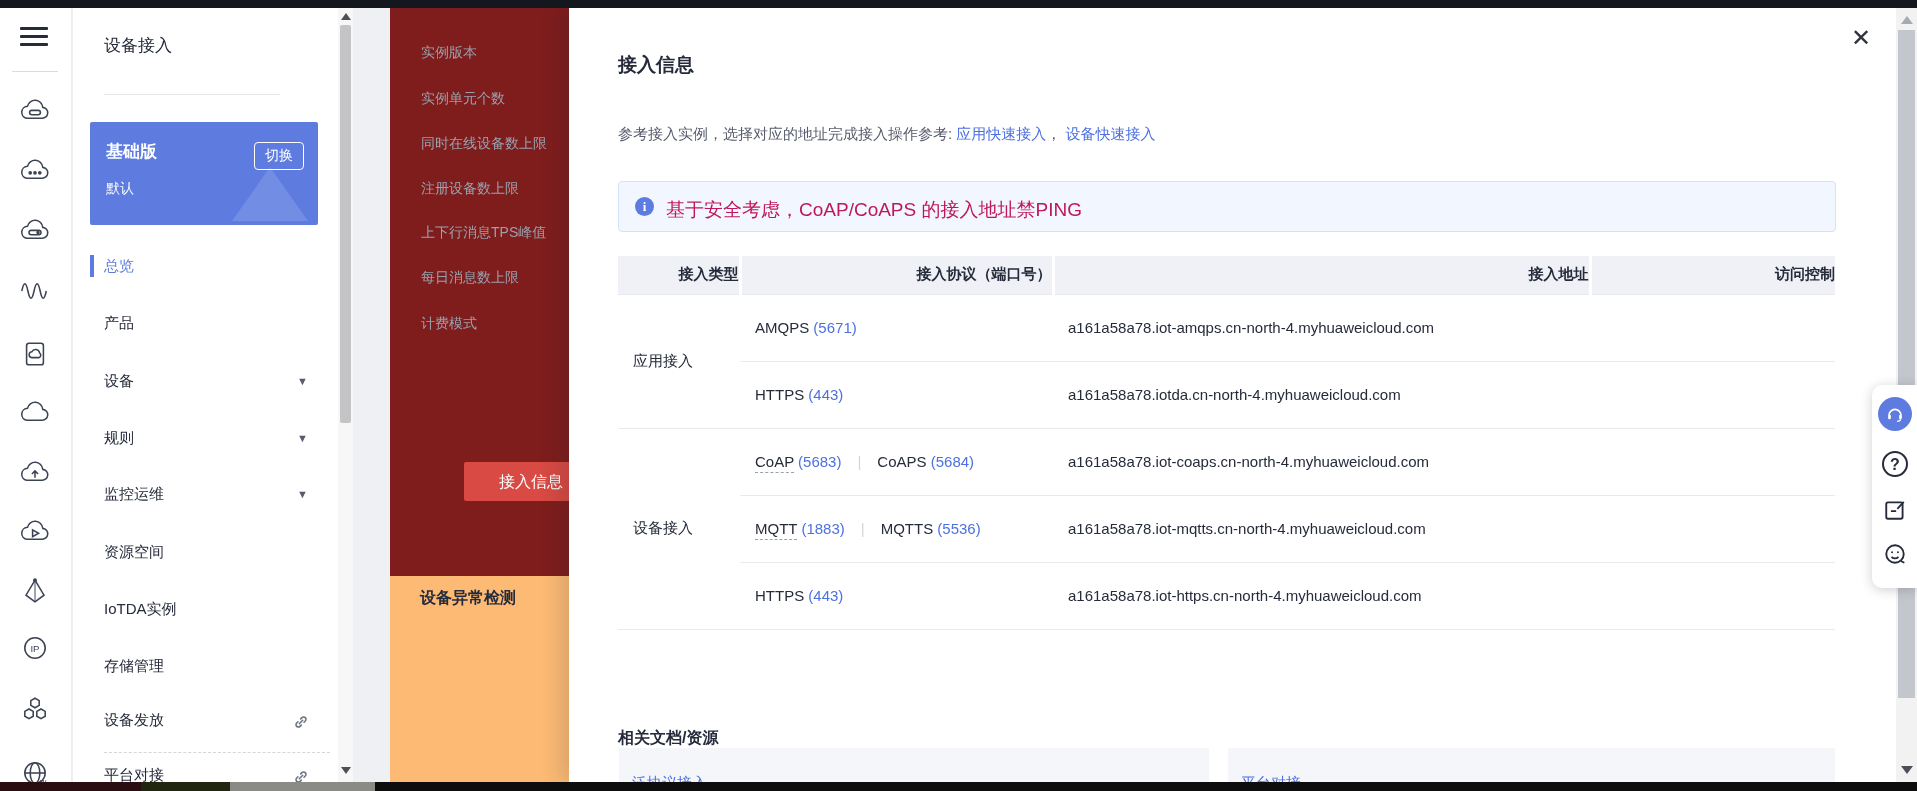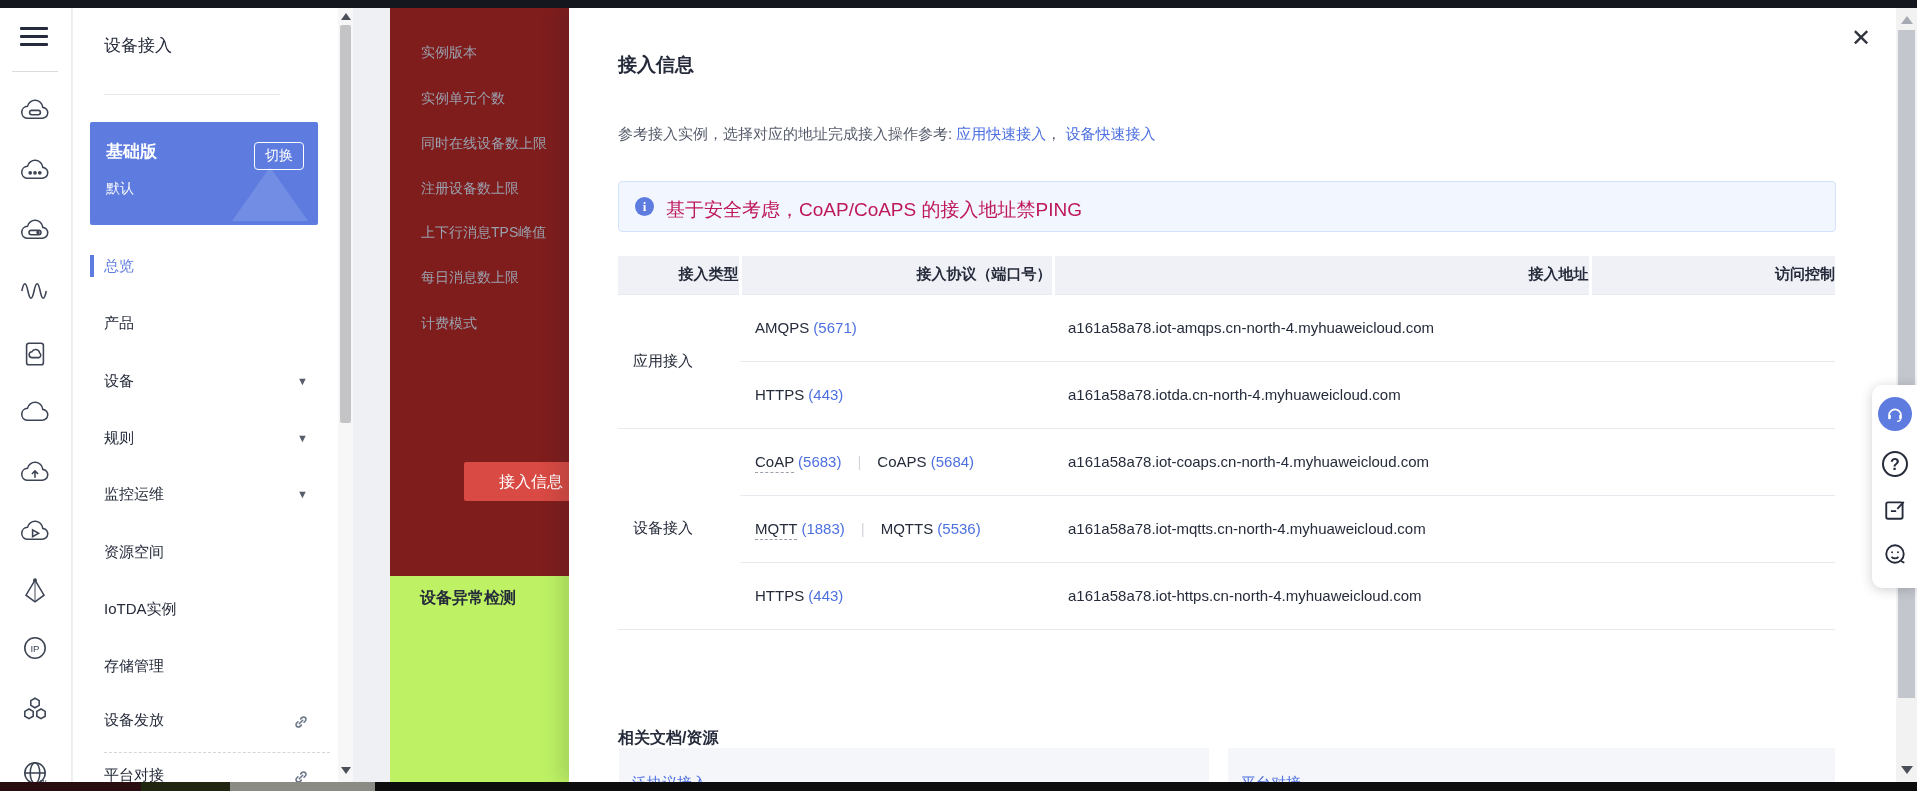--- a/index.html
+++ b/index.html
@@ -42,21 +42,21 @@
   #sb1 { left:338px; top:8px; width:15px; height:774px; background:#f7f7f8; z-index:6; }
   #sb1 .up { position:absolute; left:3px; top:5px; border-left:5px solid transparent; border-right:5px solid transparent; border-bottom:7px solid #4a4f58; }
   #sb1 .down { position:absolute; left:3px; bottom:8px; border-left:5px solid transparent; border-right:5px solid transparent; border-top:7px solid #4a4f58; }
   #sb1 .thumb { position:absolute; left:2px; top:17px; width:11px; height:398px; background:#c4c4c7; border-radius:2px; }
 
   
   #midcol { left:353px; top:8px; width:216px; height:774px; background:#eef0f4; z-index:4; }
   #midcard1 { position:absolute; left:37px; top:0; width:179px; height:620px; background:#7f1d1d; overflow:hidden; }
   .spec-label { position:absolute; left:31px; font-size:14px; color:#9aa0ad; white-space:nowrap; }
   #access-btn { position:absolute; left:74px; top:454px; width:134px; height:39px; background:#d84a43; color:#fff; font-size:16px; border:none; border-radius:2px; text-align:center; line-height:39px; cursor:pointer; }
-  #midcard2 { position:absolute; left:37px; top:568px; width:179px; height:206px; background:#bef264; }
+  #midcard2 { position:absolute; left:37px; top:568px; width:179px; height:206px; background:#fdba74; }
   #midcard2 .h { position:absolute; left:30px; top:12px; font-size:16px; font-weight:bold; color:#252b3a; white-space:nowrap; }
 
   
   #drawer { left:569px; top:8px; width:1327px; height:774px; background:#fff; z-index:10; box-shadow:-10px 0 18px rgba(30,35,50,.14); overflow:hidden; }
   #close-btn { position:absolute; left:1276px; top:14px; width:32px; height:32px; font-size:24px; color:#30343d; text-align:center; line-height:32px; cursor:pointer; }
   #m-title { position:absolute; left:49px; top:44px; font-size:19px; font-weight:bold; color:#252b3a; }
   #m-desc { position:absolute; left:49px; top:117px; font-size:15px; color:#575d6c; }
   #m-desc a { color:#4d70e0; text-decoration:none; cursor:pointer; }
   #banner { position:absolute; left:49px; top:173px; width:1218px; height:51px; background:#f2f6fe; border:1px solid #d4e3fc; border-radius:4px; }
   #banner .i { position:absolute; left:16px; top:15px; width:19px; height:19px; border-radius:50%; background:#5e7ce0; color:#fff; font-size:13px; font-weight:bold; text-align:center; line-height:19px; font-family:"Liberation Serif",serif; }

